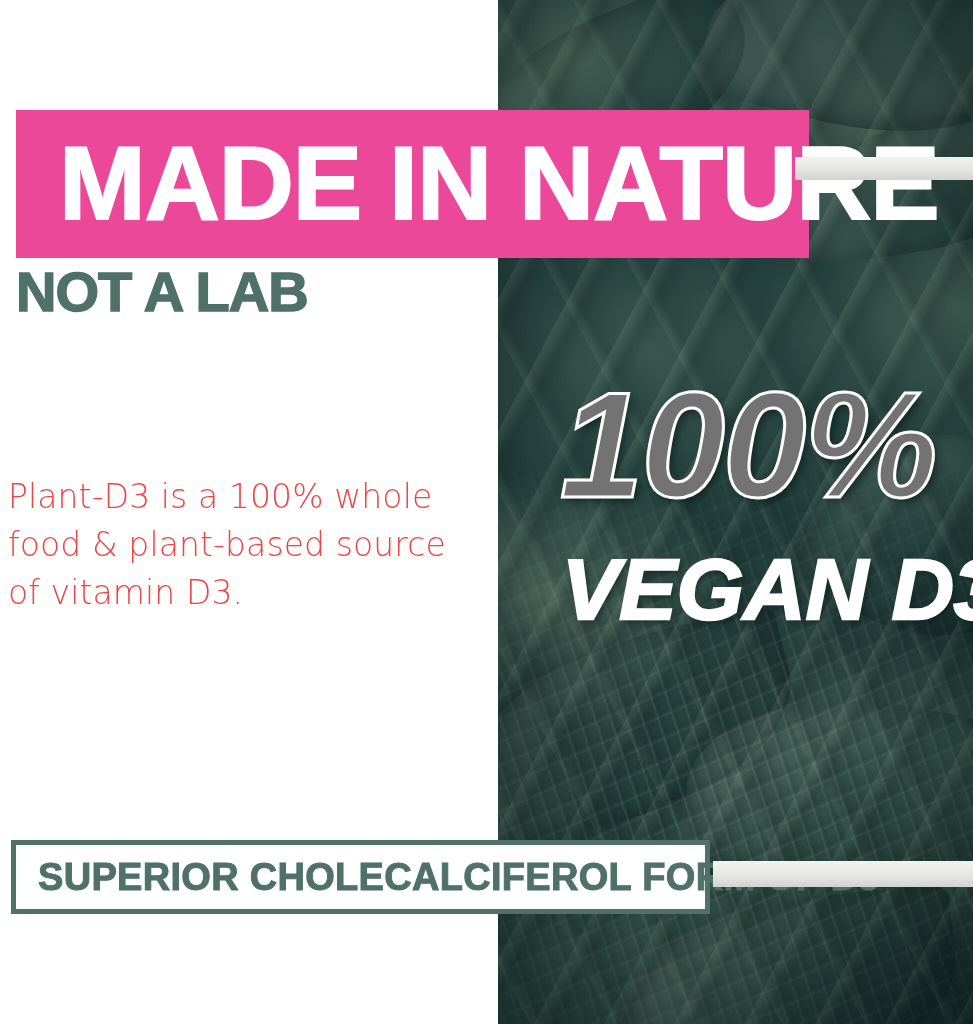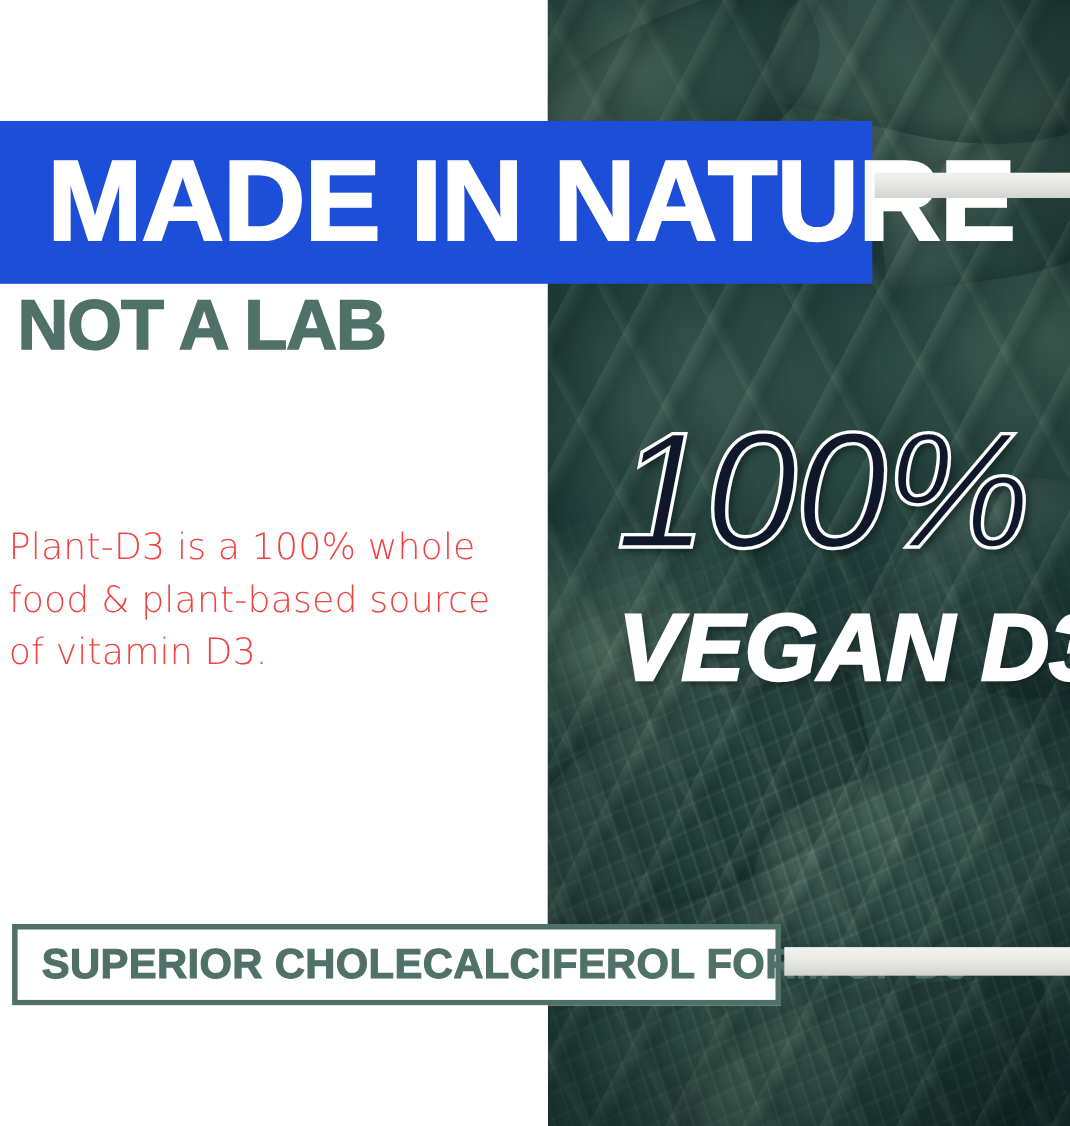--- a/index.html
+++ b/index.html
@@ -101,25 +101,25 @@
   .leaf.l7 { left: 320px; top: 430px; width: 240px; height: 210px; transform: rotate(26deg); }
   .photo-panel .vignette {
     position: absolute;
     inset: 0;
     background: radial-gradient(ellipse 95% 78% at 50% 46%, rgba(0,0,0,0) 38%, rgba(6,18,18,0.45) 100%);
   }
 
   
   .headline-banner {
     position: absolute;
-    left: 0;
+    left: 16px;
     top: 110px;
     width: 793px;
     height: 148px;
-    background: #1d4ed8;
+    background: #ec4899;
   }
   .headline-banner .headline-text {
     position: absolute;
     left: 43px;
     top: 50%;
     transform: translateY(-50%);
     color: #ffffff;
     font-family: "Liberation Sans Narrow", "Liberation Sans", sans-serif;
     font-weight: 700;
     font-size: 104px;
@@ -141,21 +141,21 @@
   }
 
   
   .subheadline {
     position: absolute;
     left: 16px;
     top: 265px;
     color: #4f7168;
     font-family: "Liberation Sans Narrow", "Liberation Sans", sans-serif;
     font-weight: 700;
-    font-size: 64px;
+    font-size: 56px;
     line-height: 0.95;
     letter-spacing: -1px;
     white-space: nowrap;
     -webkit-text-stroke: 1.5px #4f7168;
   }
 
   
   .body-copy {
     position: absolute;
     left: 8px;
@@ -175,23 +175,23 @@
     left: 498px;
     top: 378px;
     width: 475px;
     height: 280px;
     pointer-events: none;
   }
   .vegan-block .pct {
     position: absolute;
     left: 62px;
     top: -8px;
-    color: #0f172a;
-    font-family: "Liberation Sans Narrow", "Liberation Sans", sans-serif;
-    font-weight: 400;
+    color: #737373;
+    font-family: "Liberation Sans Narrow", "Liberation Sans", sans-serif;
+    font-weight: 700;
     font-style: italic;
     font-size: 150px;
     line-height: 1;
     letter-spacing: -2px;
     white-space: nowrap;
     text-shadow: 4px 5px 7px rgba(8,22,22,0.55);
     -webkit-text-stroke: 3px #ffffff;
   }
   .vegan-block .vegan {
     position: absolute;

